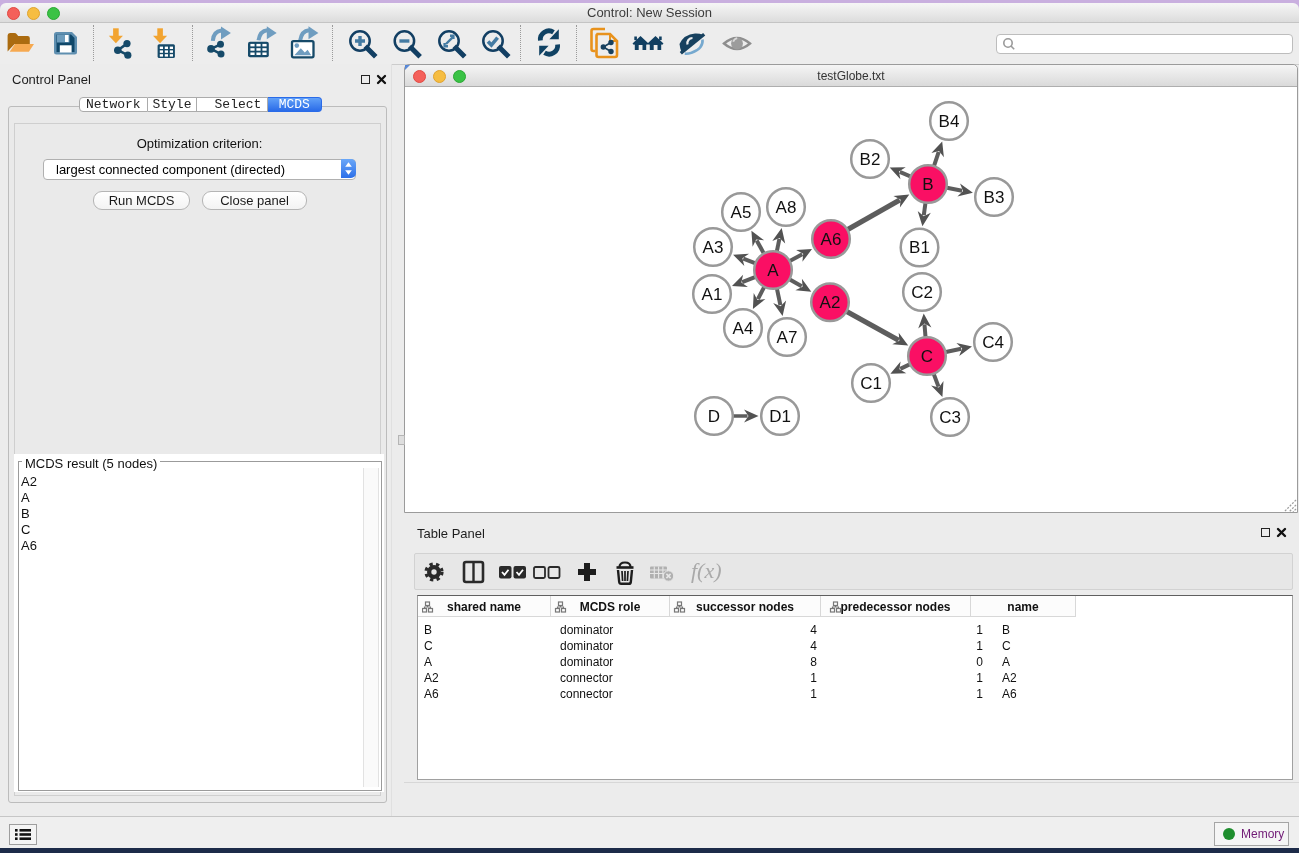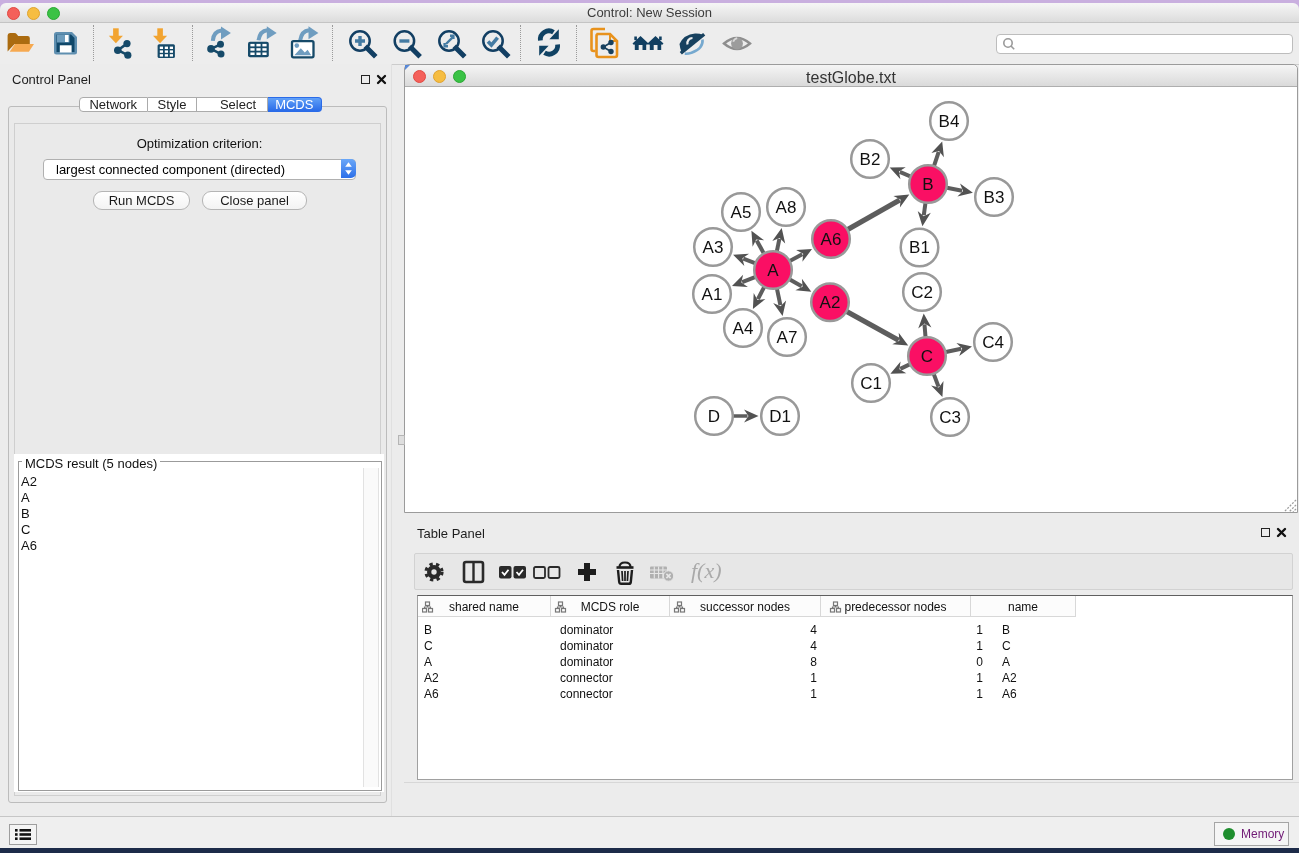--- a/index.html
+++ b/index.html
@@ -12,21 +12,21 @@
     background:linear-gradient(#f6f6f6,#dcdcdc);
     border-bottom:1px solid #c4c4c4;border-radius:6px 6px 0 0;}
   #titletext{left:0;top:5px;width:1299px;text-align:center;font-size:13px;color:#3c3c3c;}
   .tl{width:11px;height:11px;border-radius:50%;top:7px;}
   #toolbar{left:0;top:23px;width:1299px;height:41px;background:#ededed;border-bottom:1px solid #cccccc;}
   .tdiv{top:25px;width:0;height:36px;border-left:1px dotted #9a9a9a;}
   #search{left:996px;top:34px;width:295px;height:18px;background:#fff;border:1px solid #bdbdbd;border-radius:4px;}
   
   #cp{left:0;top:64px;width:391px;height:752px;background:#ececec;border-right:1px solid #e0e0e0;}
   .ptitle{font-size:13px;color:#1e1e1e;}
-  .seg{height:15px;display:flex;font-size:13px;color:#222;}
+  .seg{height:15px;display:flex;font-size:13px;color:#222;font-family:Liberation Mono, monospace;}
   .seg>div{background:#fff;border:1px solid #ababab;border-left:none;
     display:flex;align-items:center;justify-content:center;}
   .seg>div:first-child{border-left:1px solid #ababab;border-radius:4px 0 0 4px;}
   .seg>div:last-child{border-radius:0 4px 4px 0;}
   .seg>div.sel{background:linear-gradient(#61a1f8,#2a6be8);color:#fff;border-color:#2a6be8;}
   #cp-outer{left:8px;top:106px;width:377px;height:695px;background:#eaeaea;
     border:1px solid #bcbcbc;border-radius:3px;}
   #cp-inner{left:14px;top:123px;width:365px;height:671px;background:#eaeaea;border:1px solid #cfcfcf;}
   #combo{left:43px;top:159px;width:311px;height:19px;background:#fff;border:1px solid #b0b0b0;border-radius:4px;font-size:13px;}
   #combo .cap{position:absolute;right:-1px;top:-1px;width:15px;height:19px;border-radius:0 5px 5px 0;
@@ -36,27 +36,27 @@
   #mcdswhite{left:14px;top:454px;width:370px;height:338px;background:#fff;}
   #mcdsbox{left:18px;top:461px;width:362px;height:328px;border:1px solid #9b9b9b;}
   #mcdslabel{left:22px;top:456px;background:#fff;padding:0 3px;font-size:13px;color:#111;}
   #mcdssb{left:363px;top:468px;width:14px;height:319px;background:#fafafa;border-left:1px solid #e2e2e2;border-right:1px solid #e2e2e2;}
   .li{left:21px;width:100px;height:16px;font-size:13px;color:#111;}
   
   #nw{left:404px;top:64px;width:894px;height:449px;background:#fff;
       border:1px solid #9b9b9b;border-radius:5px 5px 0 0;box-sizing:border-box;}
   #nwtitle{left:0;top:0;width:892px;height:21px;background:linear-gradient(#f5f5f5,#dadada);
       border-bottom:1px solid #aeaeae;border-radius:5px 5px 0 0;}
-  #nwtitletext{left:0;top:4px;width:892px;text-align:center;font-size:16px;color:#333;}
+  #nwtitletext{left:0;top:4px;width:892px;text-align:center;font-size:12px;color:#333;}
   
   #tp{left:392px;top:513px;width:907px;height:303px;background:#ececec;}
   #tptool{left:22px;top:40px;width:877px;height:35px;background:#e7e7e7;border:1px solid #d2d2d2;border-radius:2px;}
   #tbl{left:25px;top:82px;width:874px;height:183px;background:#fff;border:1px solid #a0a0a0;border-top:1px solid #5f5f5f;font-size:12px;color:#111;}
   .hdr{position:absolute;top:0;height:21px;background:#fcfcfc;border-right:1px solid #d8d8d8;
-       border-bottom:1px solid #d8d8d8;box-sizing:border-box;}
+       border-bottom:1px solid #d8d8d8;box-sizing:border-box;font-weight:bold;}
   .hl{position:absolute;top:4px;width:100%;text-align:center;font-size:12px;color:#111;}
   .cell{position:absolute;height:16px;}
   
   #status{left:0;top:816px;width:1299px;height:32px;background:#efefef;border-top:1px solid #c6c6c6;}
   #listbtn{left:9px;top:824px;width:26px;height:19px;background:#f4f4f4;border:1px solid #9e9e9e;}
   #membtn{left:1214px;top:822px;width:73px;height:22px;background:#f5f5f5;border:1px solid #a5a5a5;
      font-size:12px;color:#701a75;display:flex;align-items:center;}
   #navy{left:0;top:848px;width:1299px;height:5px;background:#1d2b49;}
 </style>
 </head>

